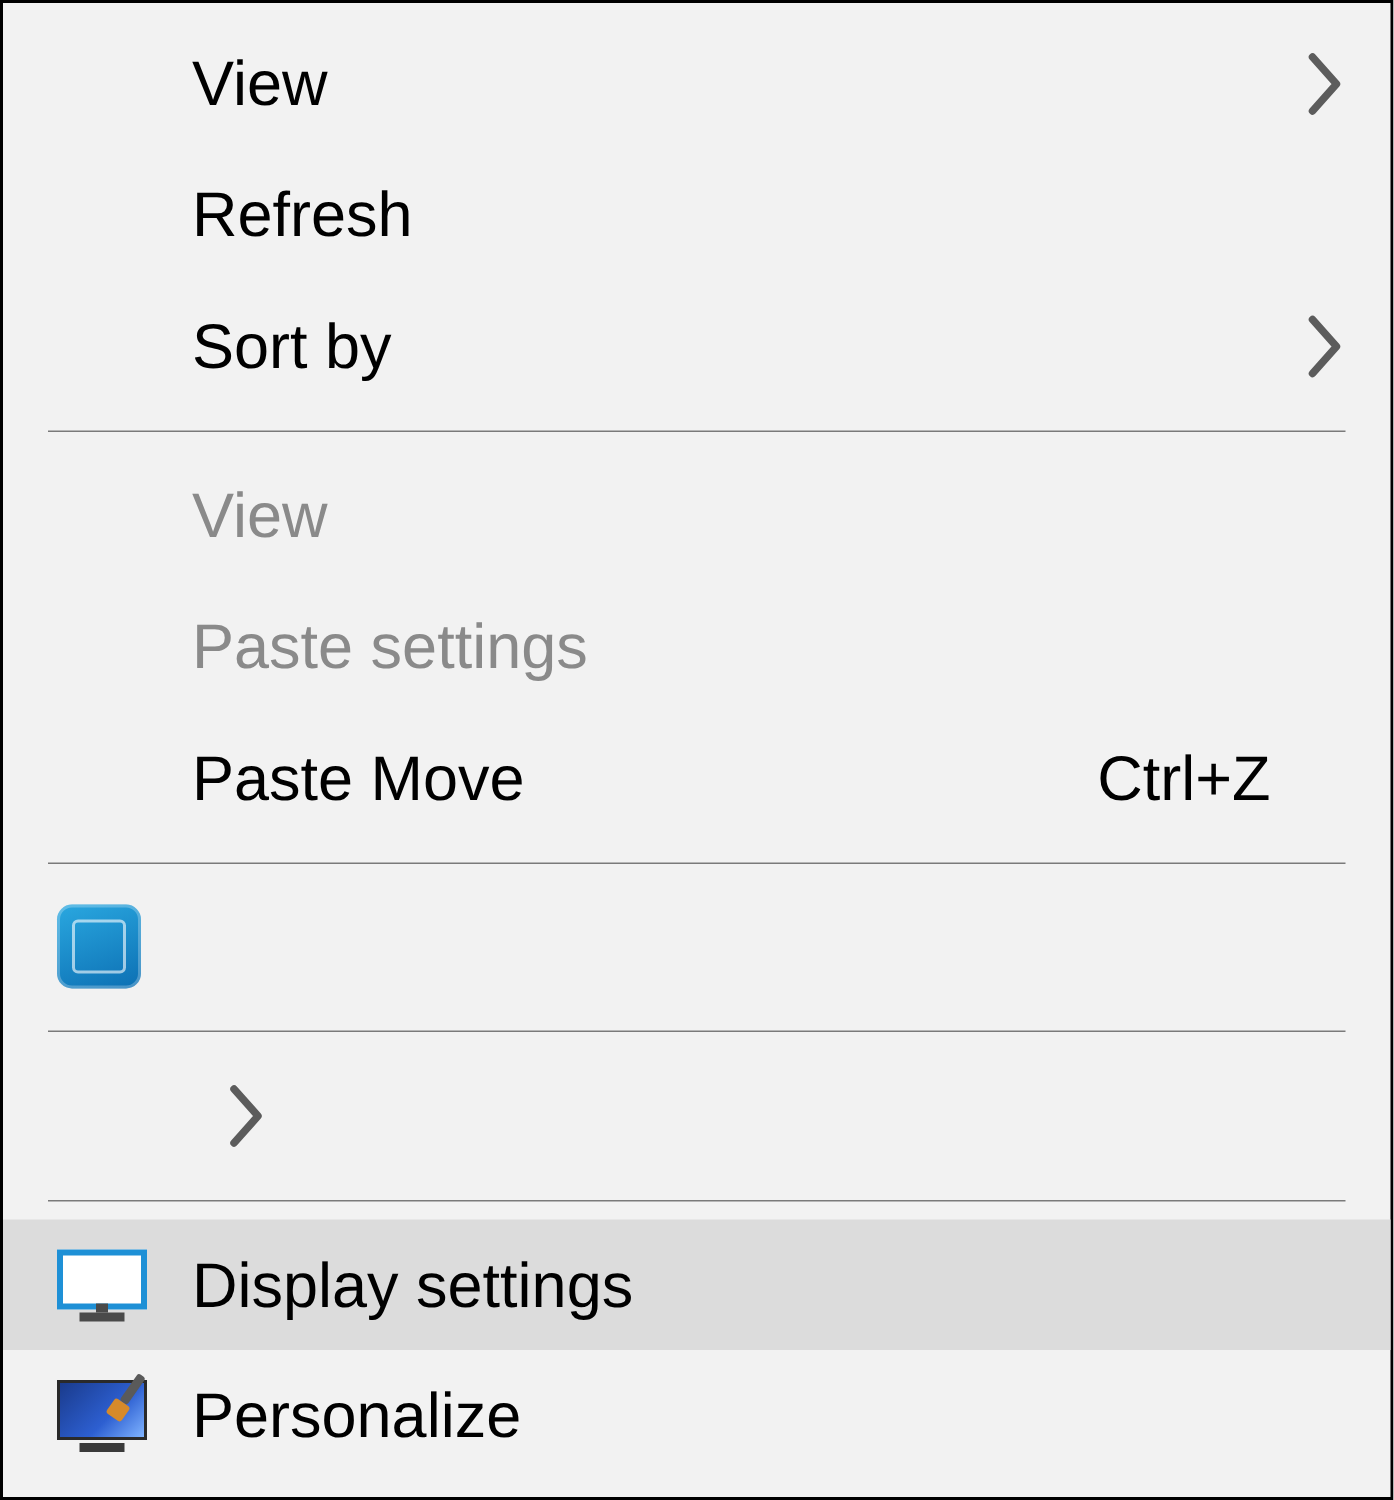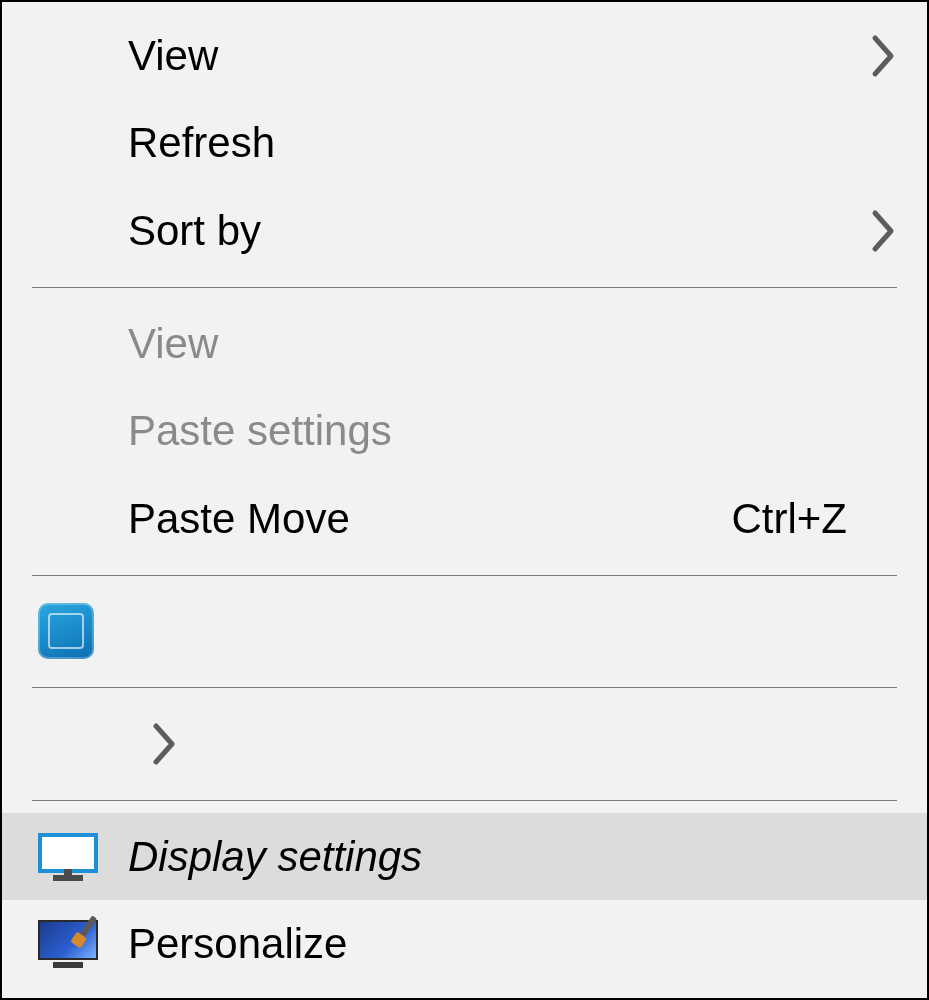--- a/index.html
+++ b/index.html
@@ -22,21 +22,21 @@
       display: flex;
       align-items: center;
       height: 92px;
       padding: 0 30px 0 36px;
       font-size: 42px;
       color: #000;
       cursor: default;
       position: relative;
     }
     .menu-item.disabled { color: #8a8a8a; }
-    .menu-item.hovered { background: #dcdcdc; font-style: italic; }
+    .menu-item.hovered { background: #dcdcdc; }
     .icon-slot {
       width: 90px;
       height: 64px;
       display: flex;
       align-items: center;
       justify-content: flex-start;
       flex-shrink: 0;
     }
     .label {
       flex: 1 1 auto;

